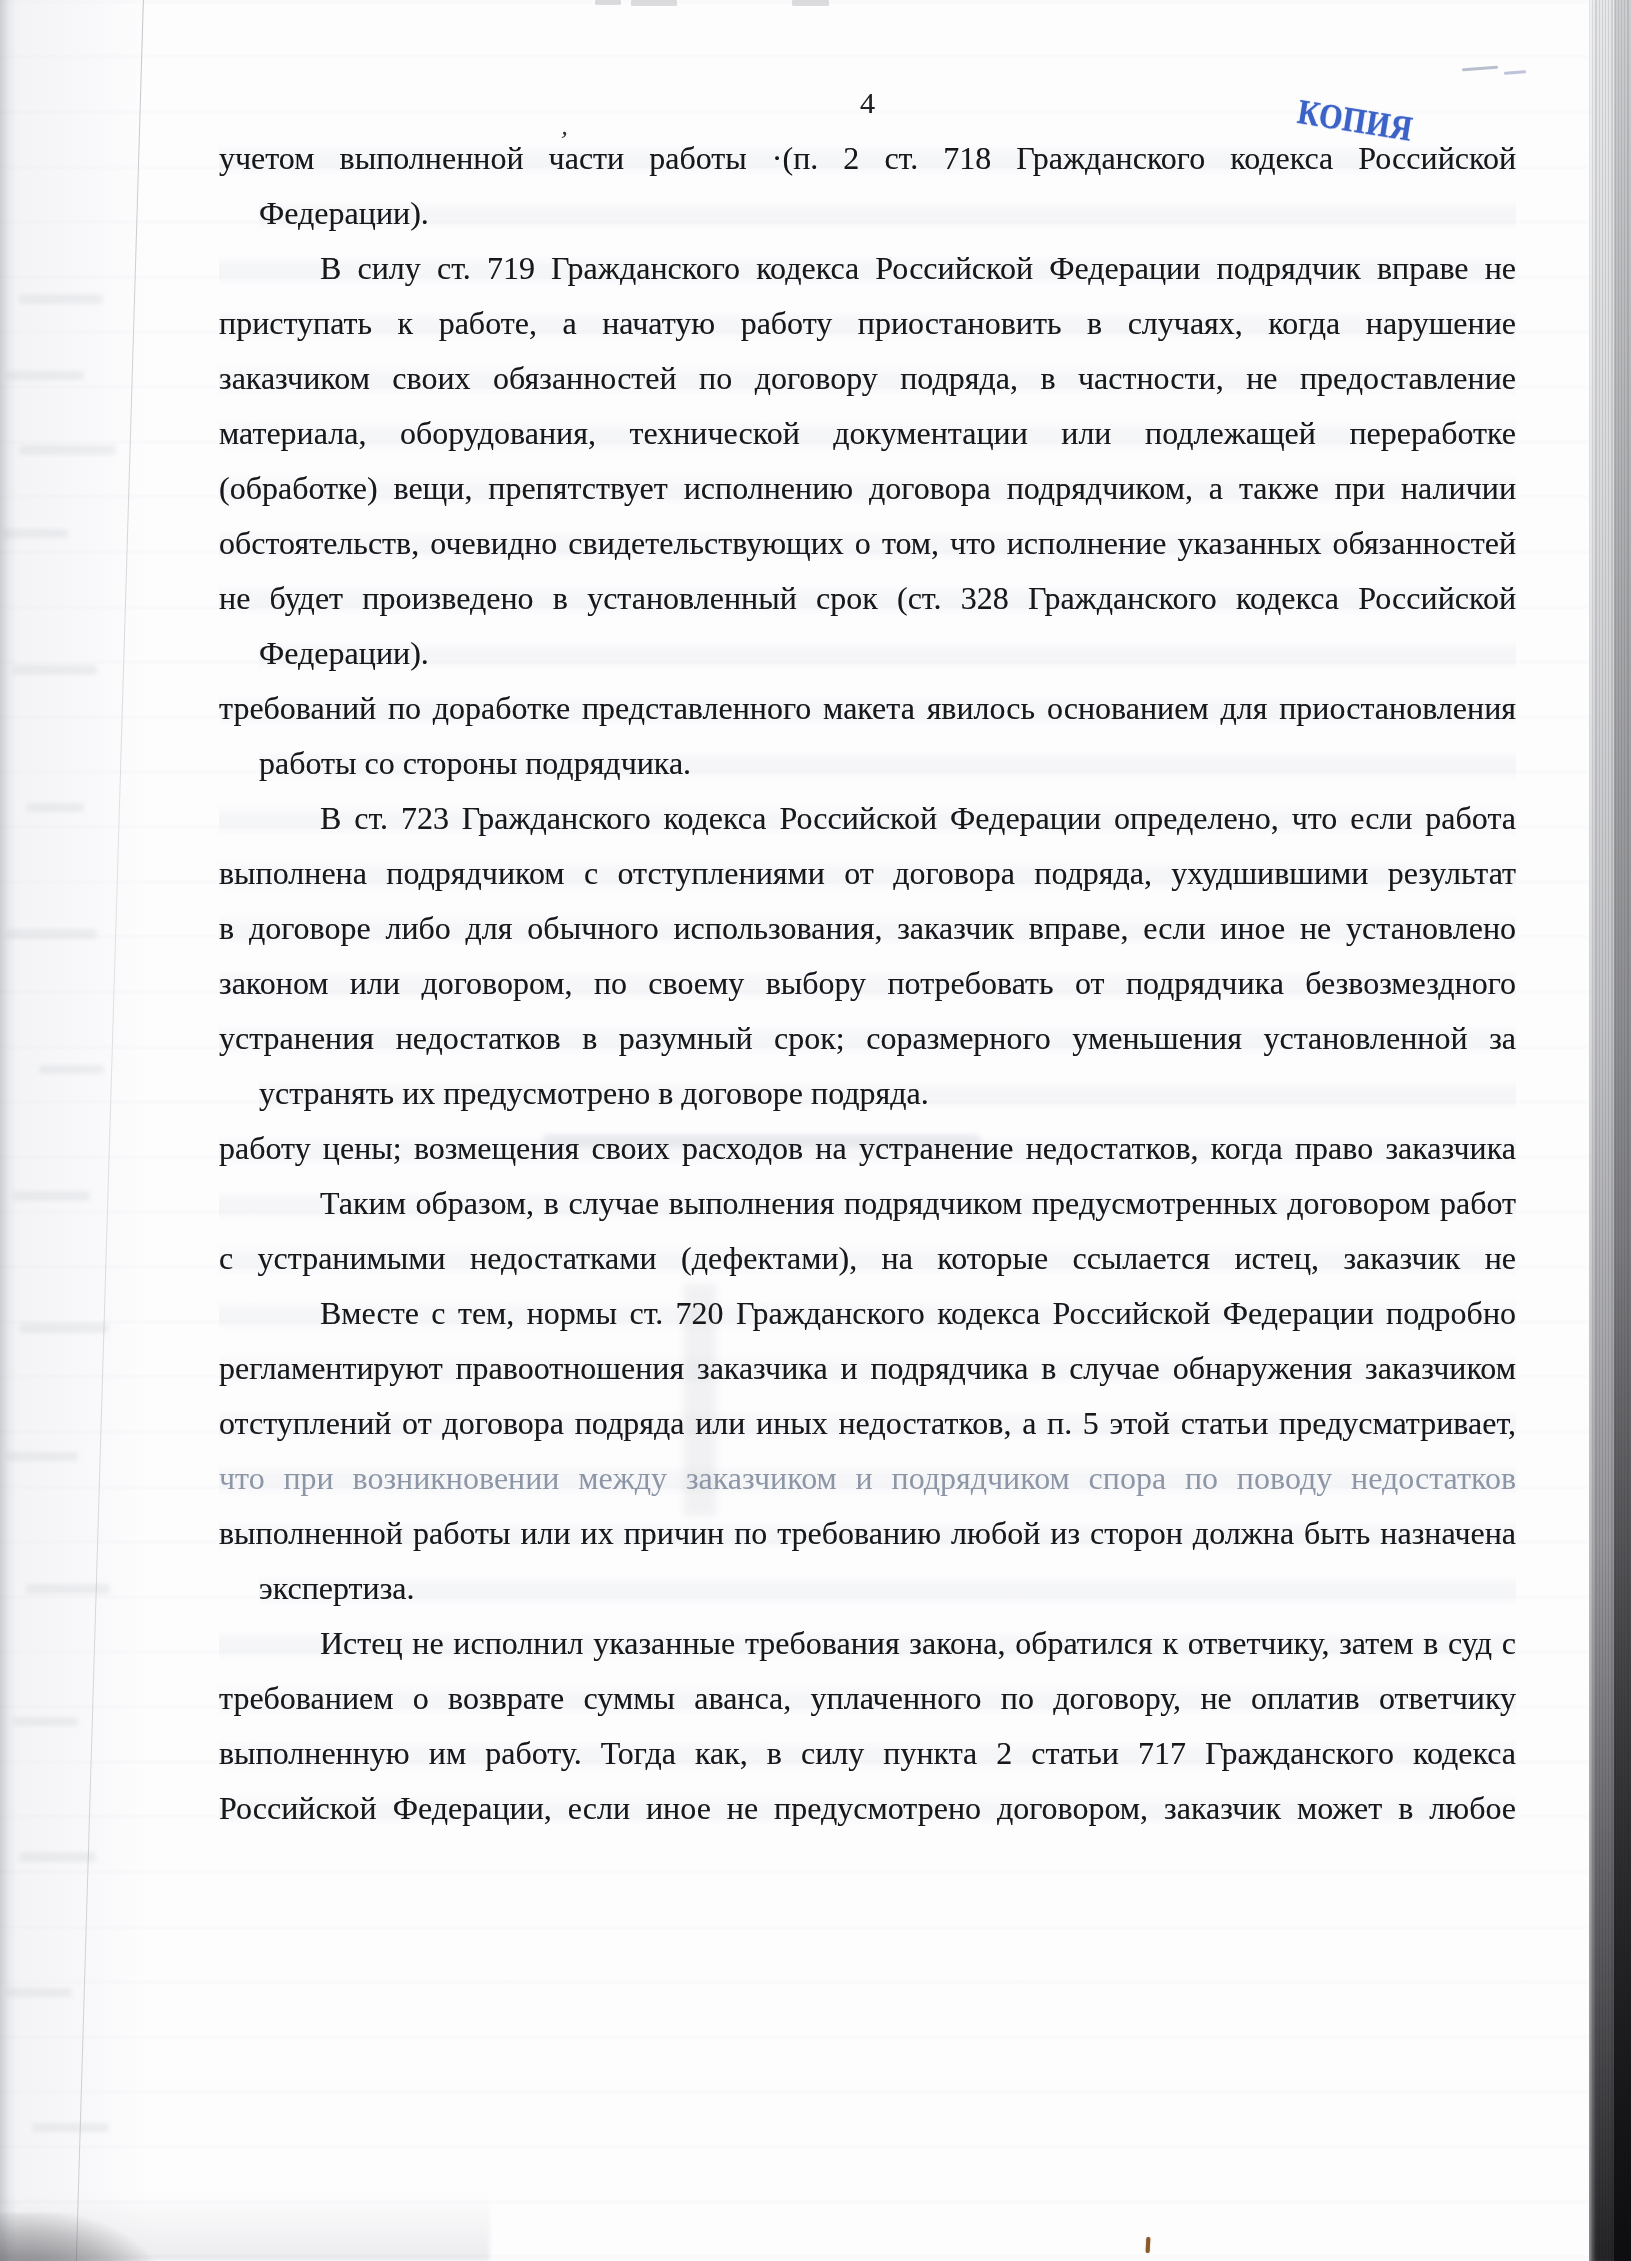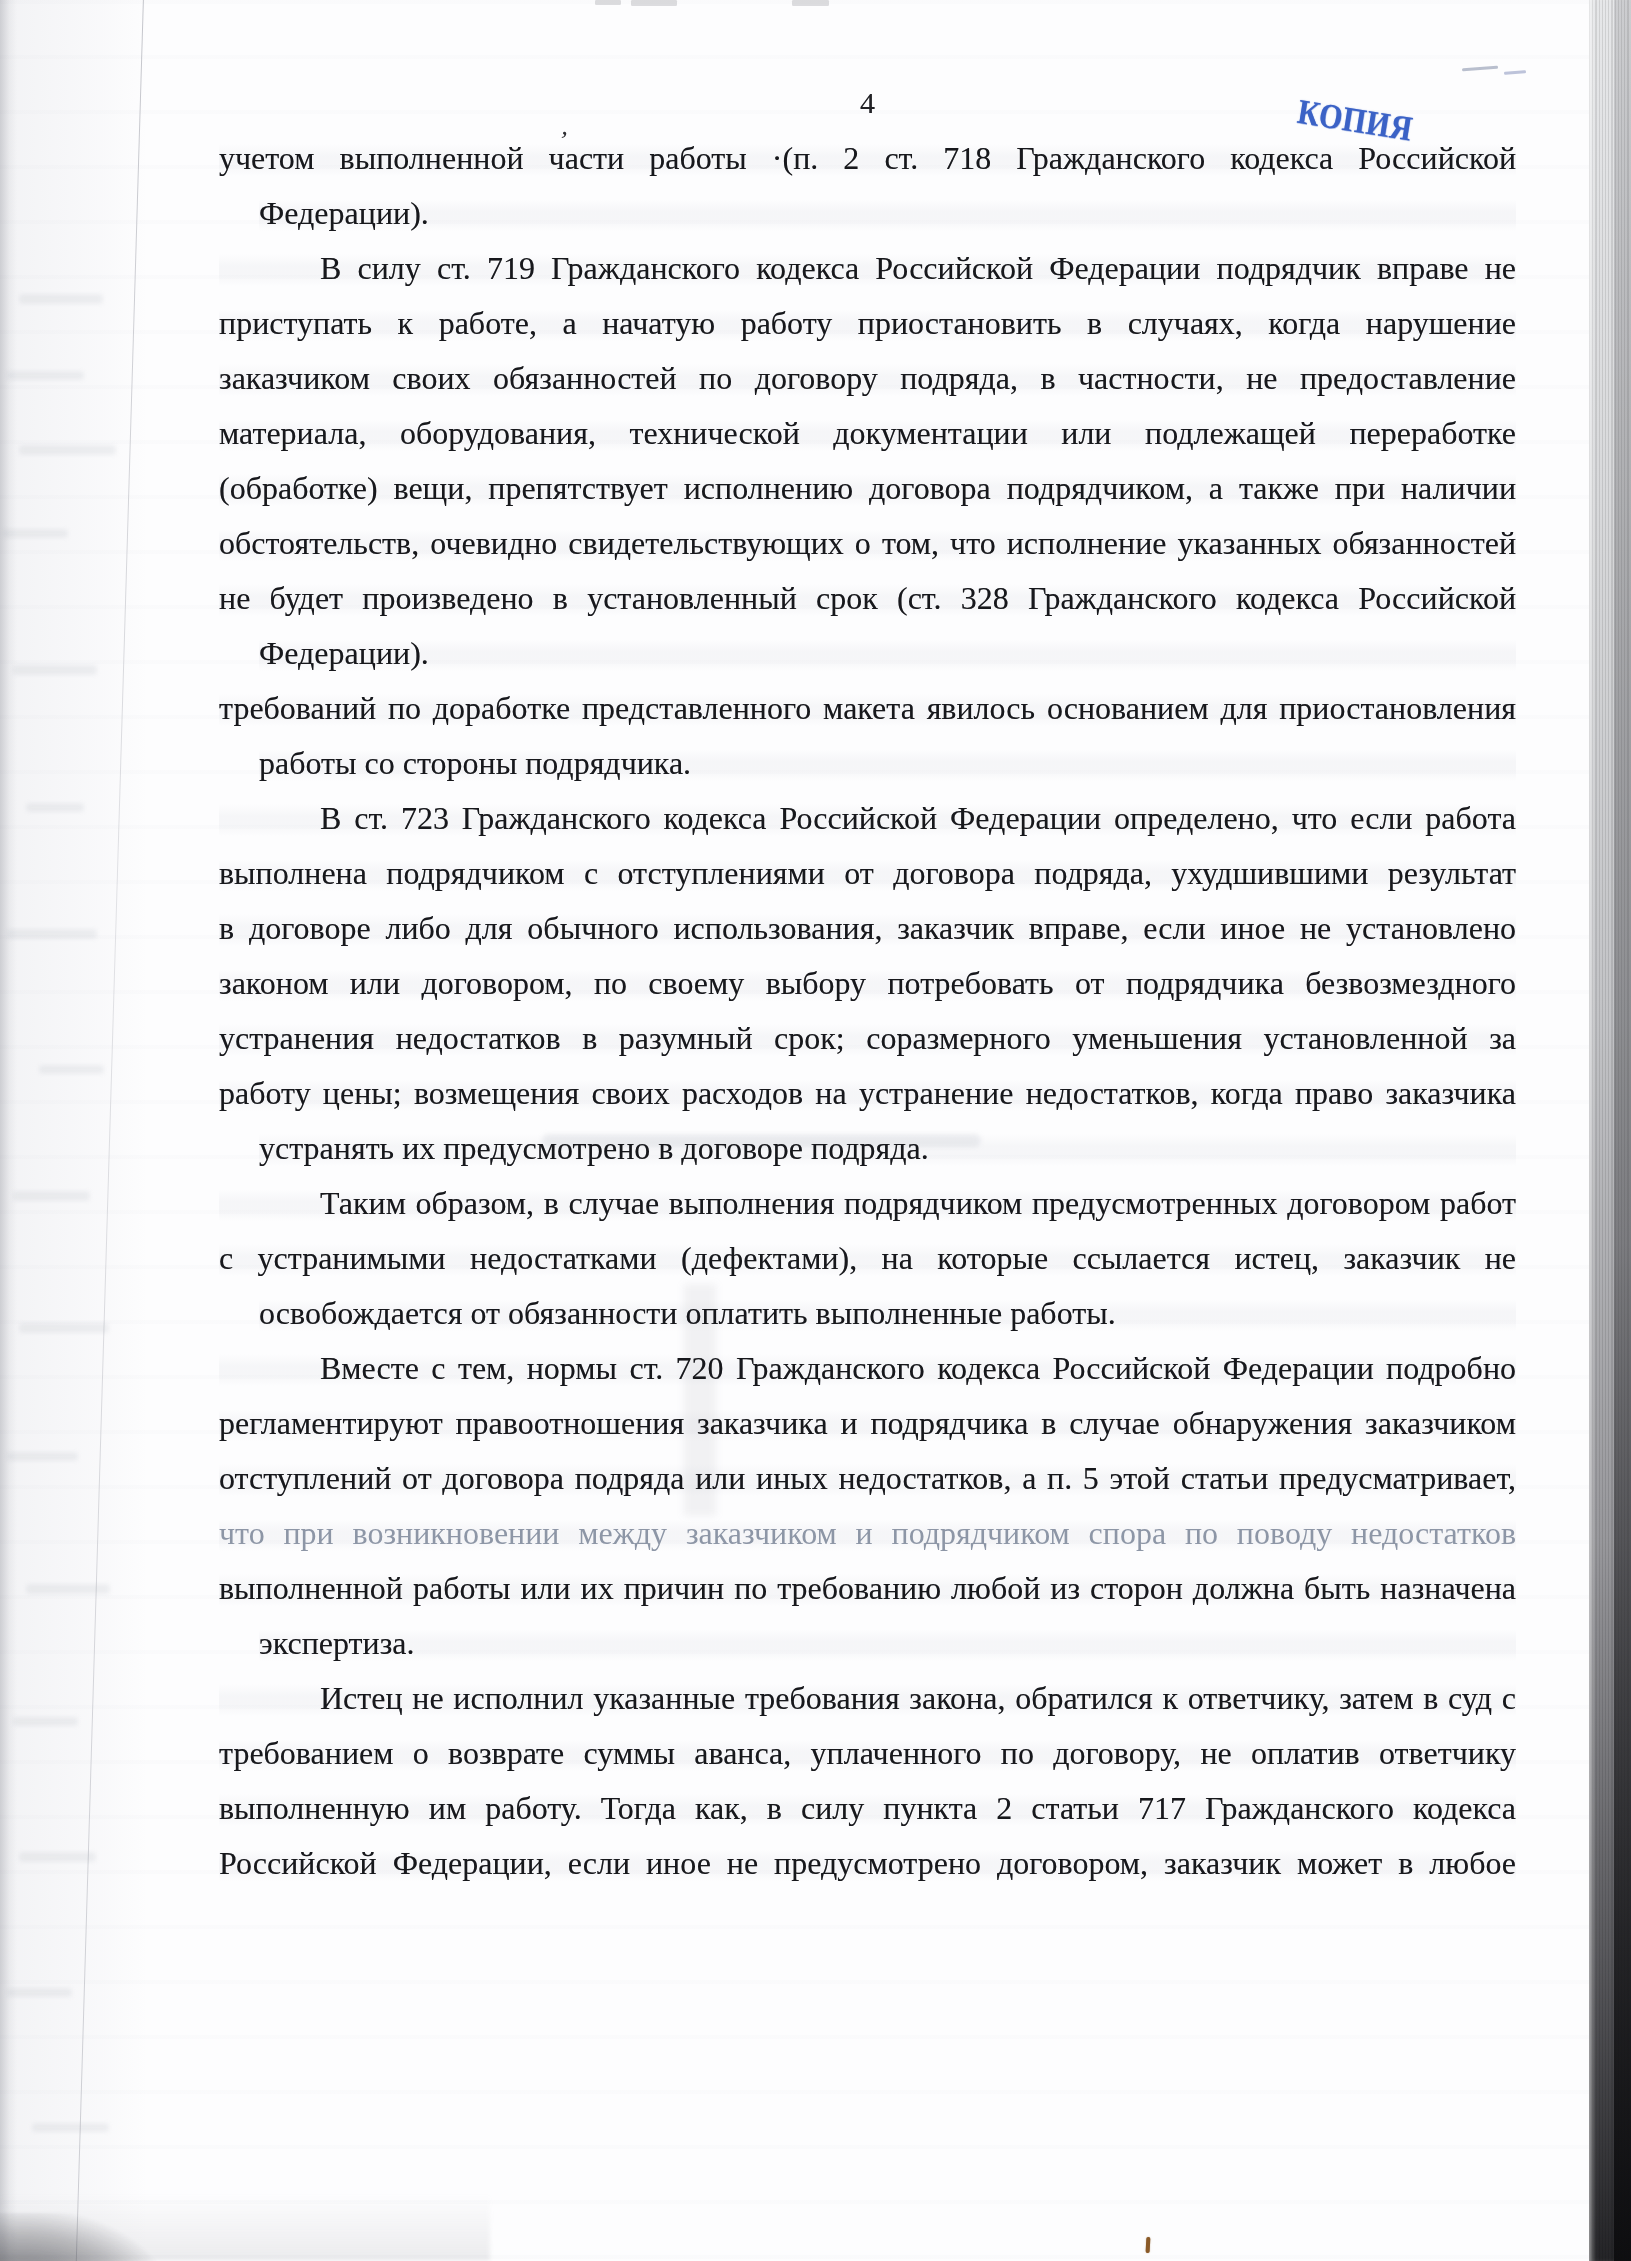--- a/index.html
+++ b/index.html
@@ -159,25 +159,24 @@
       <div class="line">обстоятельств, очевидно свидетельствующих о том, что исполнение указанных обязанностей</div>
       <div class="line">не будет произведено в установленный срок (ст. 328 Гражданского кодекса Российской</div>
       <div class="line para-end">Федерации).</div>
       <div class="line">требований по доработке  представленного макета явилось основанием для приостановления</div>
       <div class="line para-end">работы со стороны подрядчика.</div>
       <div class="line indent">В ст. 723 Гражданского кодекса Российской Федерации определено, что если работа</div>
       <div class="line">выполнена подрядчиком с отступлениями от договора подряда, ухудшившими результат</div>
       <div class="line">в договоре либо для обычного использования, заказчик вправе, если иное не установлено</div>
       <div class="line">законом или договором, по своему выбору потребовать от подрядчика безвозмездного</div>
       <div class="line">устранения недостатков в разумный срок; соразмерного уменьшения установленной за</div>
+      <div class="line para-end">устранять их предусмотрено в договоре подряда.</div>
       <div class="line">работу цены; возмещения своих расходов на устранение недостатков, когда право заказчика</div>
-      <div class="line para-end">устранять их предусмотрено в договоре подряда.</div>
       <div class="line indent">Таким образом, в случае выполнения подрядчиком предусмотренных договором работ</div>
       <div class="line">с устранимыми недостатками (дефектами), на которые ссылается истец, заказчик не</div>
-      <div class="line para-end">освобождается от обязанности оплатить выполненные работы.</div>
       <div class="line indent">Вместе с тем, нормы ст. 720 Гражданского кодекса Российской Федерации подробно</div>
       <div class="line">регламентируют правоотношения заказчика и подрядчика в случае обнаружения заказчиком</div>
       <div class="line">отступлений от договора подряда или иных недостатков, а п. 5 этой статьи предусматривает,</div>
       <div class="line faded">что при возникновении между заказчиком и подрядчиком спора по поводу недостатков</div>
       <div class="line">выполненной работы или их причин по требованию любой из сторон должна быть назначена</div>
       <div class="line para-end">экспертиза.</div>
       <div class="line indent">Истец не исполнил указанные требования закона, обратился к ответчику, затем в суд с</div>
       <div class="line">требованием о возврате суммы аванса, уплаченного по  договору, не оплатив ответчику</div>
       <div class="line">выполненную им работу. Тогда как, в силу пункта 2 статьи 717 Гражданского кодекса</div>
       <div class="line">Российской Федерации, если иное не предусмотрено договором, заказчик может в любое</div>

